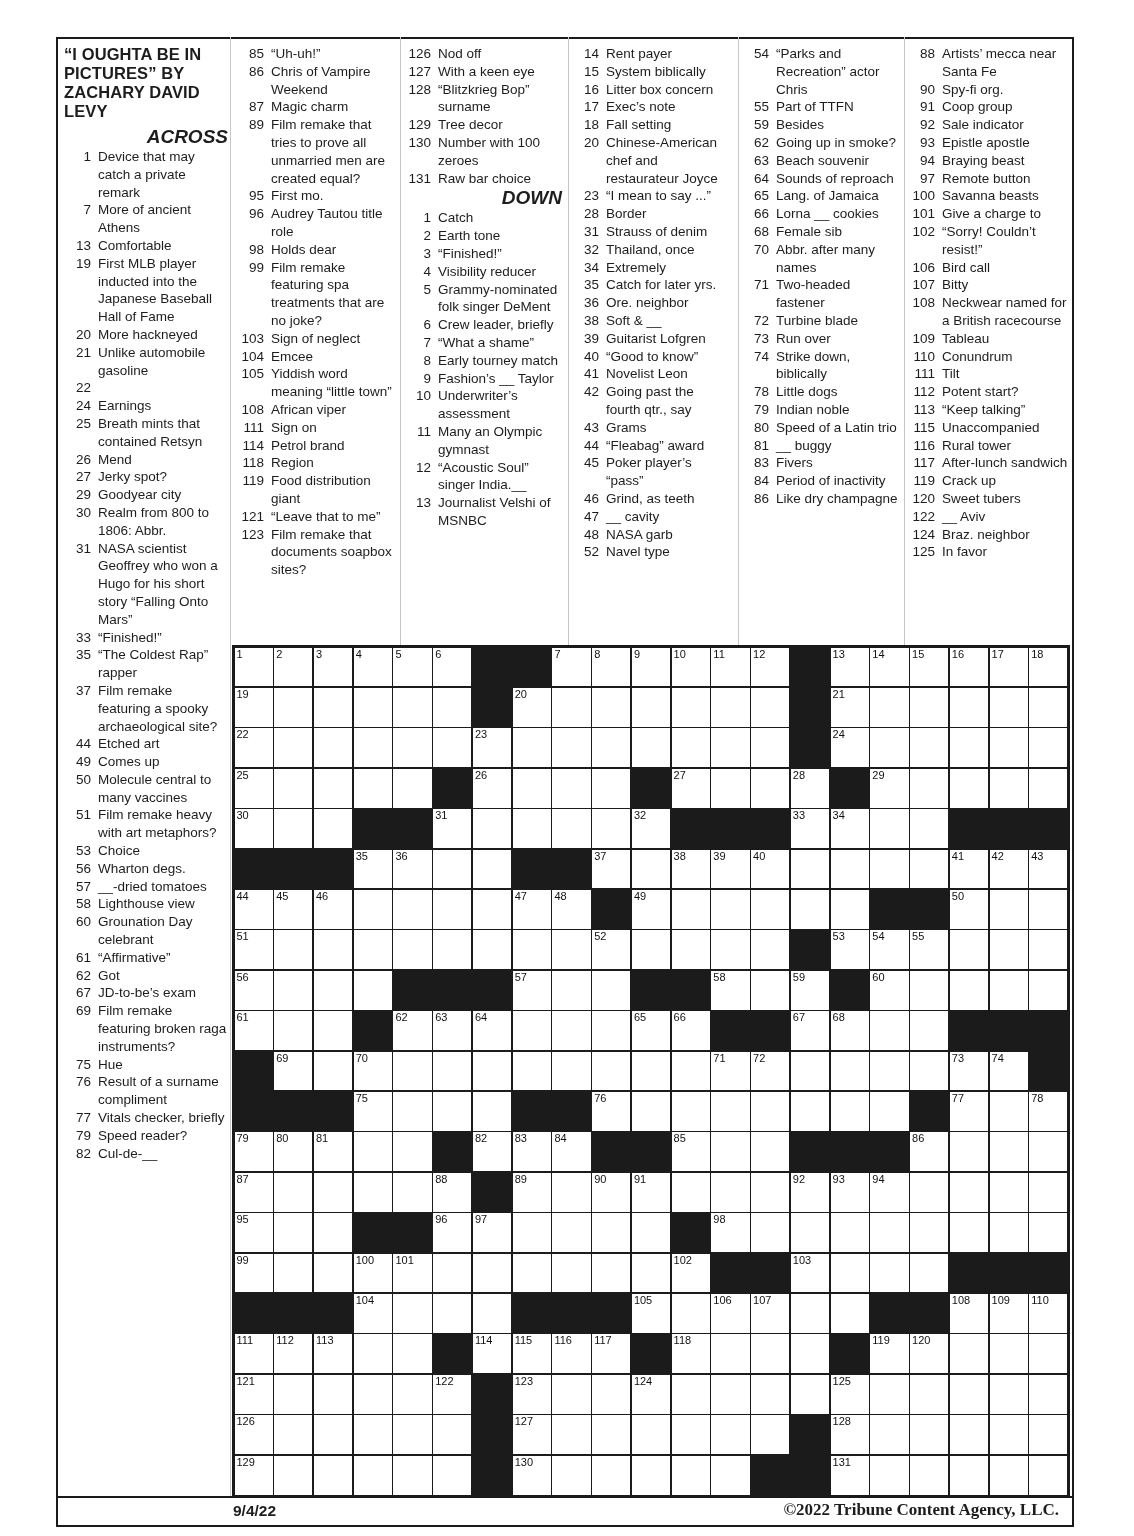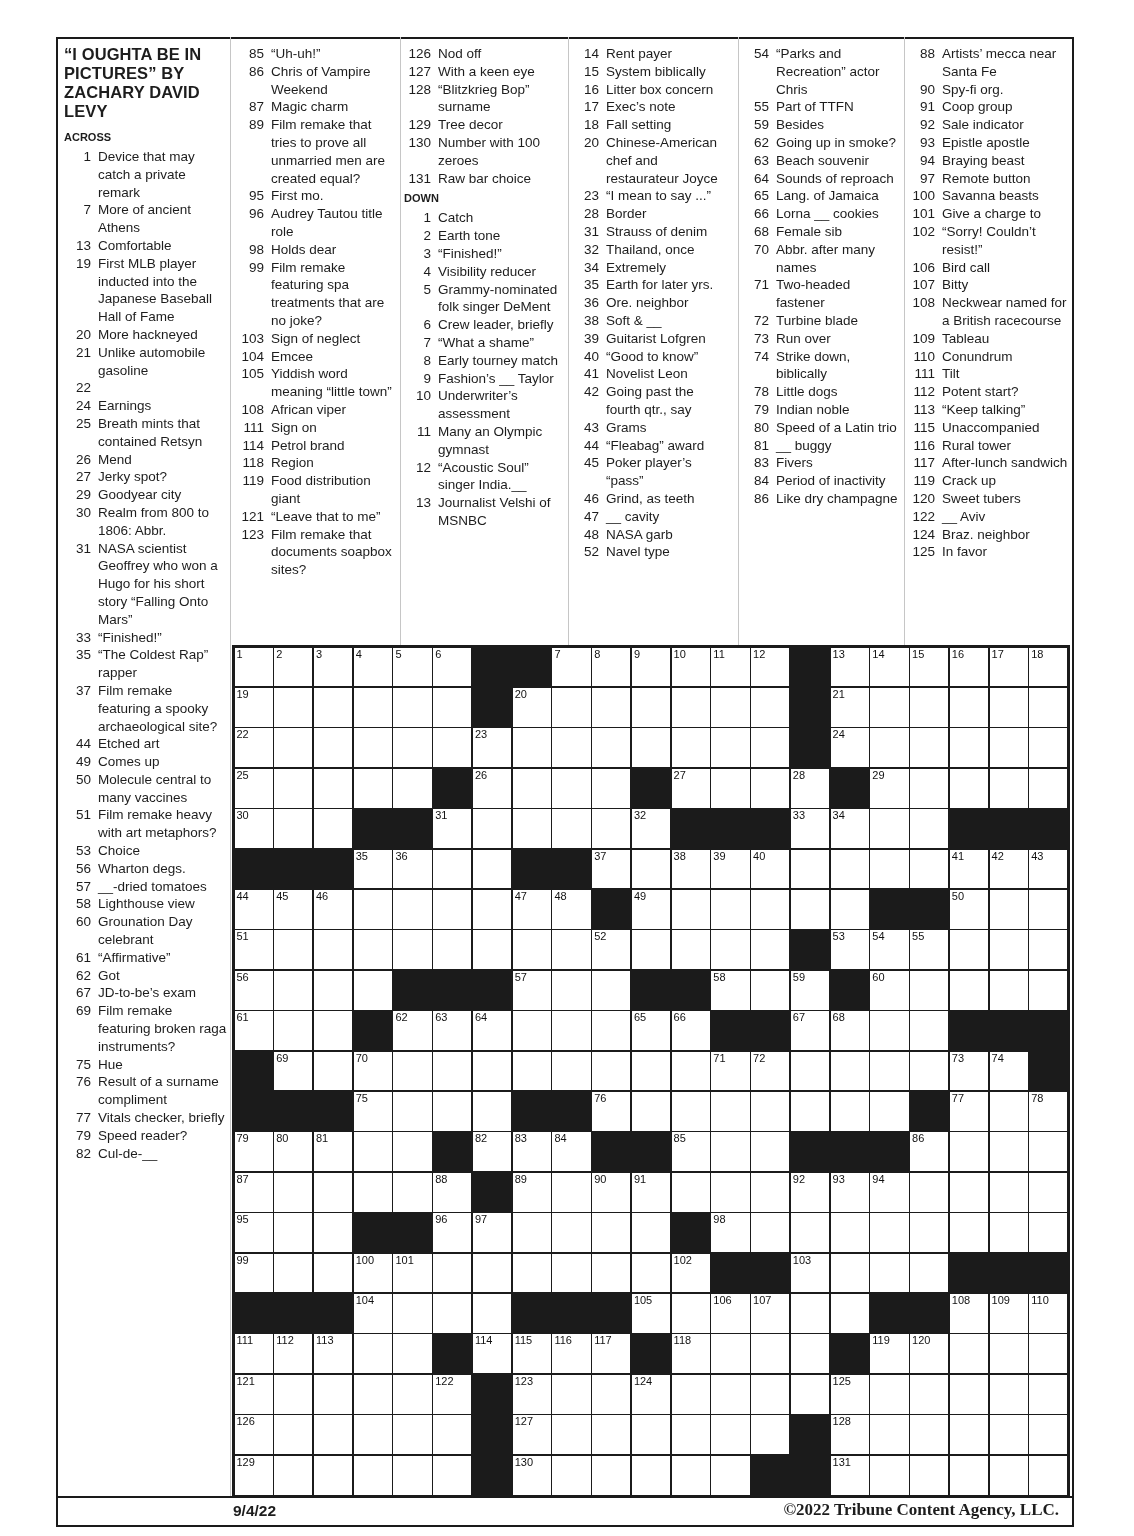--- a/index.html
+++ b/index.html
@@ -8,21 +8,21 @@
   .pborder{position:absolute;left:56px;top:37px;width:1018px;height:1490px;border:2px solid #1a1a1a;box-sizing:border-box;}
   .vsep{position:absolute;width:1px;background:#c6c6c6;}
   .col{position:absolute;top:45px;font-size:13.5px;line-height:17.8px;}
   #col1{left:64px;width:164px;}
   #col2{left:237px;width:158px;}
   #col3{left:404px;width:158px;}
   #col4{left:572px;width:160px;}
   #col5{left:742px;width:157px;}
   #col6{left:908px;width:162px;}
   .title{font-weight:bold;font-size:16.5px;line-height:19px;margin-bottom:6px;letter-spacing:.1px;}
-  .sec{font-weight:bold;text-align:left;font-size:11px;line-height:20px;margin:1px 0 1px;}
+  .sec{font-weight:bold;text-align:right;font-size:19px;line-height:20px;margin:1px 0 1px;font-style:italic;}
   .clue{display:flex;}
   .num{flex:0 0 27px;text-align:right;margin-right:7px;}
   .txt{flex:1;}
   .grid{position:absolute;left:232px;top:645px;width:838px;height:852px;background:#1b1b1b;
         display:grid;grid-template-columns:repeat(21,1fr);grid-template-rows:repeat(21,1fr);
         gap:1.5px;padding:2.5px;box-sizing:border-box;}
   .cell{background:#fff;position:relative;}
   .cell.blk{background:#1b1b1b;}
   .cn{position:absolute;top:0;left:2px;font-size:11px;line-height:13px;color:#111;}
   .hrule{position:absolute;left:56px;top:1496px;width:1018px;height:2px;background:#1a1a1a;}
@@ -377,21 +377,21 @@
       <div class="clue">
         <span class="num">32</span>
         <span class="txt">Thailand, once</span>
       </div>
       <div class="clue">
         <span class="num">34</span>
         <span class="txt">Extremely</span>
       </div>
       <div class="clue">
         <span class="num">35</span>
-        <span class="txt">Earth for later yrs.</span>
+        <span class="txt">Catch for later yrs.</span>
       </div>
       <div class="clue">
         <span class="num">36</span>
         <span class="txt">Ore. neighbor</span>
       </div>
       <div class="clue">
         <span class="num">38</span>
         <span class="txt">Soft &amp; __</span>
       </div>
       <div class="clue">

